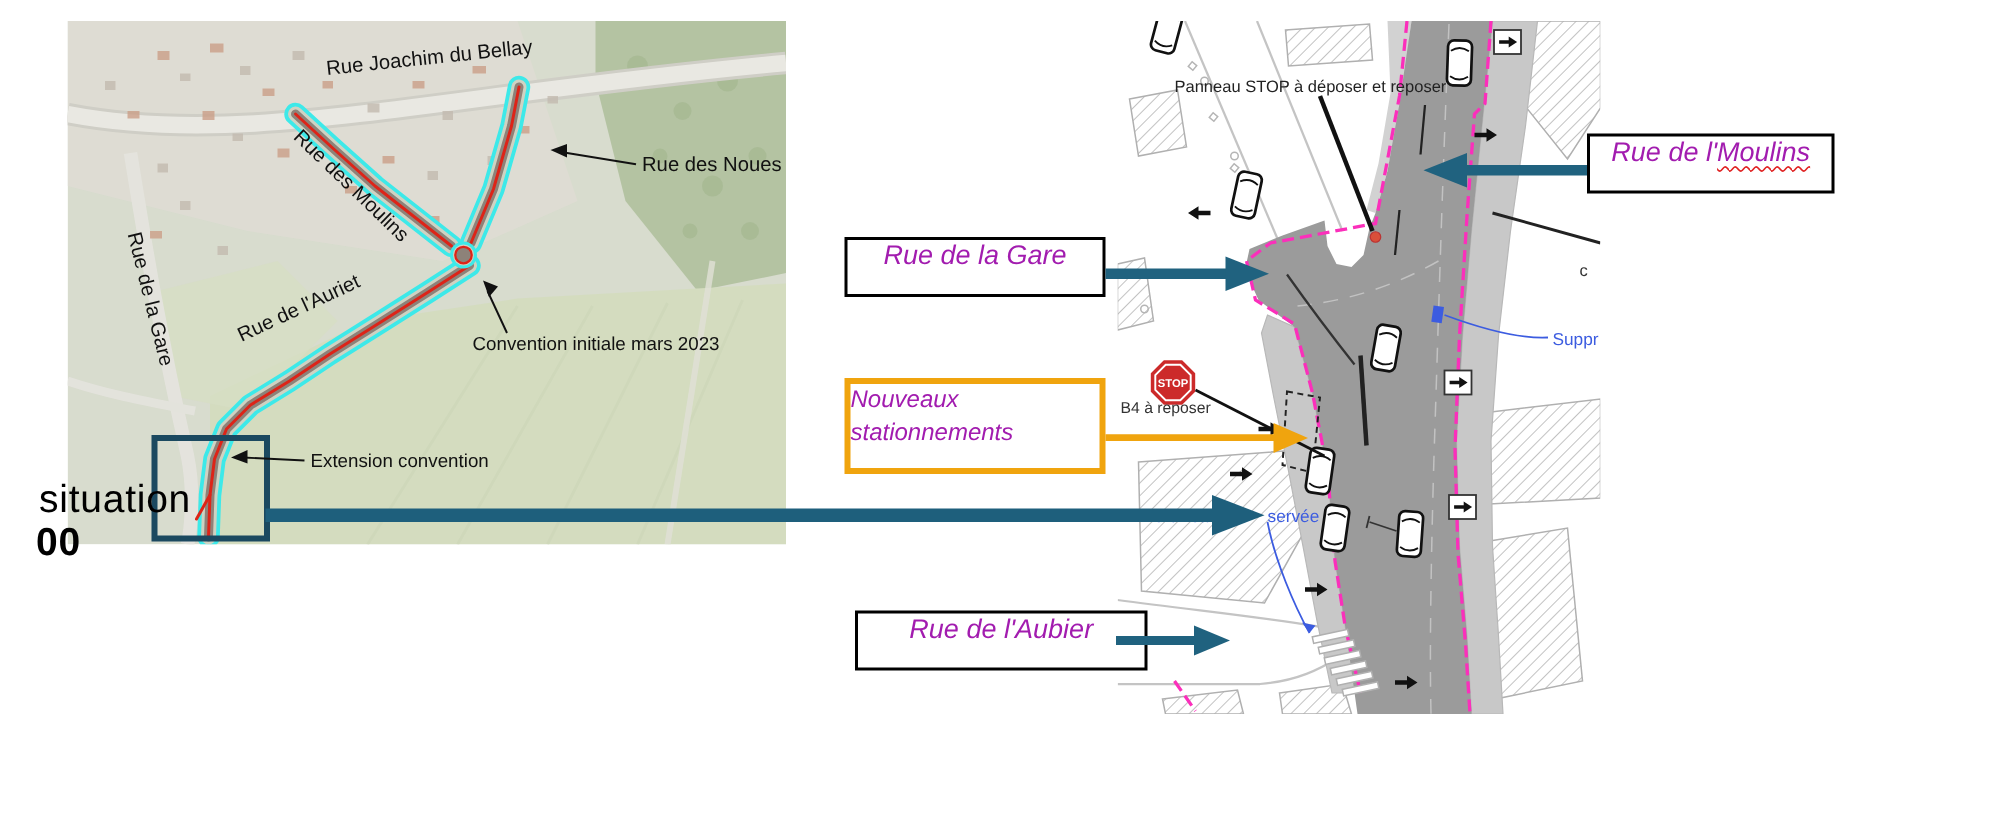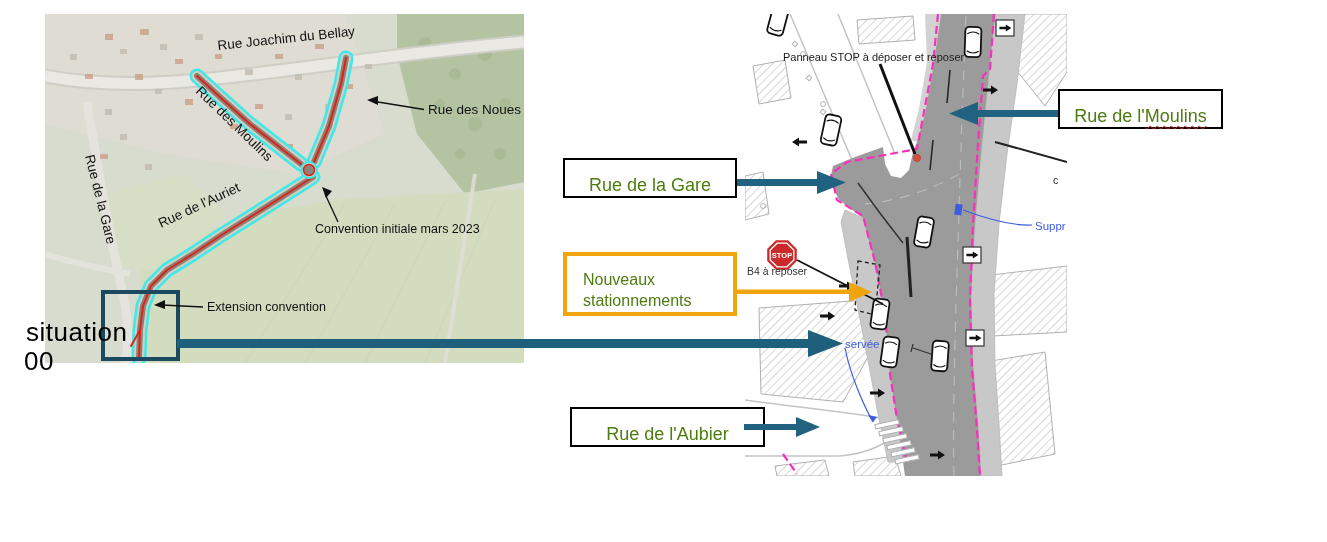--- a/index.html
+++ b/index.html
@@ -1,23 +1,23 @@
 <!DOCTYPE html>
 <html><head>
 <meta charset="utf-8">
 <style>
   html,body{margin:0;padding:0;background:#fff;}
   .canvas{position:relative;width:1327px;height:542px;background:#fff;overflow:hidden;
           font-family:"Liberation Sans",sans-serif;}
   .aerial{position:absolute;left:45px;top:14px;width:479px;height:349px;overflow:hidden;}
   .plan{position:absolute;left:745px;top:14px;width:322px;height:462px;overflow:hidden;background:#fff;}
   .overlay{position:absolute;left:0;top:0;width:1327px;height:542px;pointer-events:none;}
-  .callout{position:absolute;background:#fff;border:2px solid #000;display:flex;align-items:flex-end;
-           justify-content:center;font-size:18px;color:#4d7c0f;box-sizing:border-box;}
-  .callout.orange{border:4px solid #F0A40E;justify-content:flex-start;padding-left:16px;
+  .callout{position:absolute;background:#fff;border:2px solid #000;display:flex;align-items:flex-start;
+           justify-content:center;font-size:18px;color:#a21caf;box-sizing:border-box;font-style:italic;}
+  .callout.orange{border:4px solid #F0A40E;justify-content:flex-start;padding-left:0;
                   font-size:16px;line-height:1.35;}
   .wavy{text-decoration:underline;text-decoration-style:wavy;text-decoration-color:#e02020;
         text-decoration-thickness:1px;text-underline-offset:3px;}
   .bigfrag{position:absolute;font-size:26px;color:#000;letter-spacing:0.5px;}
   svg text{font-family:"Liberation Sans",sans-serif;}
 </style>
 </head>
 <body>
 
 <div class="canvas">
@@ -124,21 +124,21 @@
         <text x="383" y="100" font-size="13.5">Rue des Noues</text>
         <text x="40" y="142" font-size="13.5" transform="rotate(76,40,142)">Rue de la Gare</text>
         <text x="116" y="214" font-size="13.5" transform="rotate(-25,116,214)">Rue de l'Auriet</text>
         <text x="270" y="219" font-size="12.5">Convention initiale mars 2023</text>
         <text x="162" y="297" font-size="12.5">Extension convention</text>
       </g>
     </svg>
   </div>
 
   <div class="bigfrag" style="left:26px;top:317px;">situation</div>
-  <div class="bigfrag" style="left:24px;top:346px;">00</div>
+  <div class="bigfrag" style="left:24px;top:346px;font-weight:bold;">00</div>
 
   <div class="plan">
     <svg width="322" height="462" viewBox="0 0 322 462">
       <defs>
         <pattern id="hatch" width="6" height="6" patternUnits="userSpaceOnUse" patternTransform="rotate(45)">
           <line x1="0" y1="0" x2="0" y2="6" stroke="#ADADAD" stroke-width="1"></line>
         </pattern>
         <g id="car">
           <rect x="-8" y="-15" width="16" height="30" rx="4" fill="#fff" stroke="#111" stroke-width="1.8"></rect>
           <path d="M-6,-8 Q0,-12 6,-8" fill="none" stroke="#111" stroke-width="1.2"></path>

